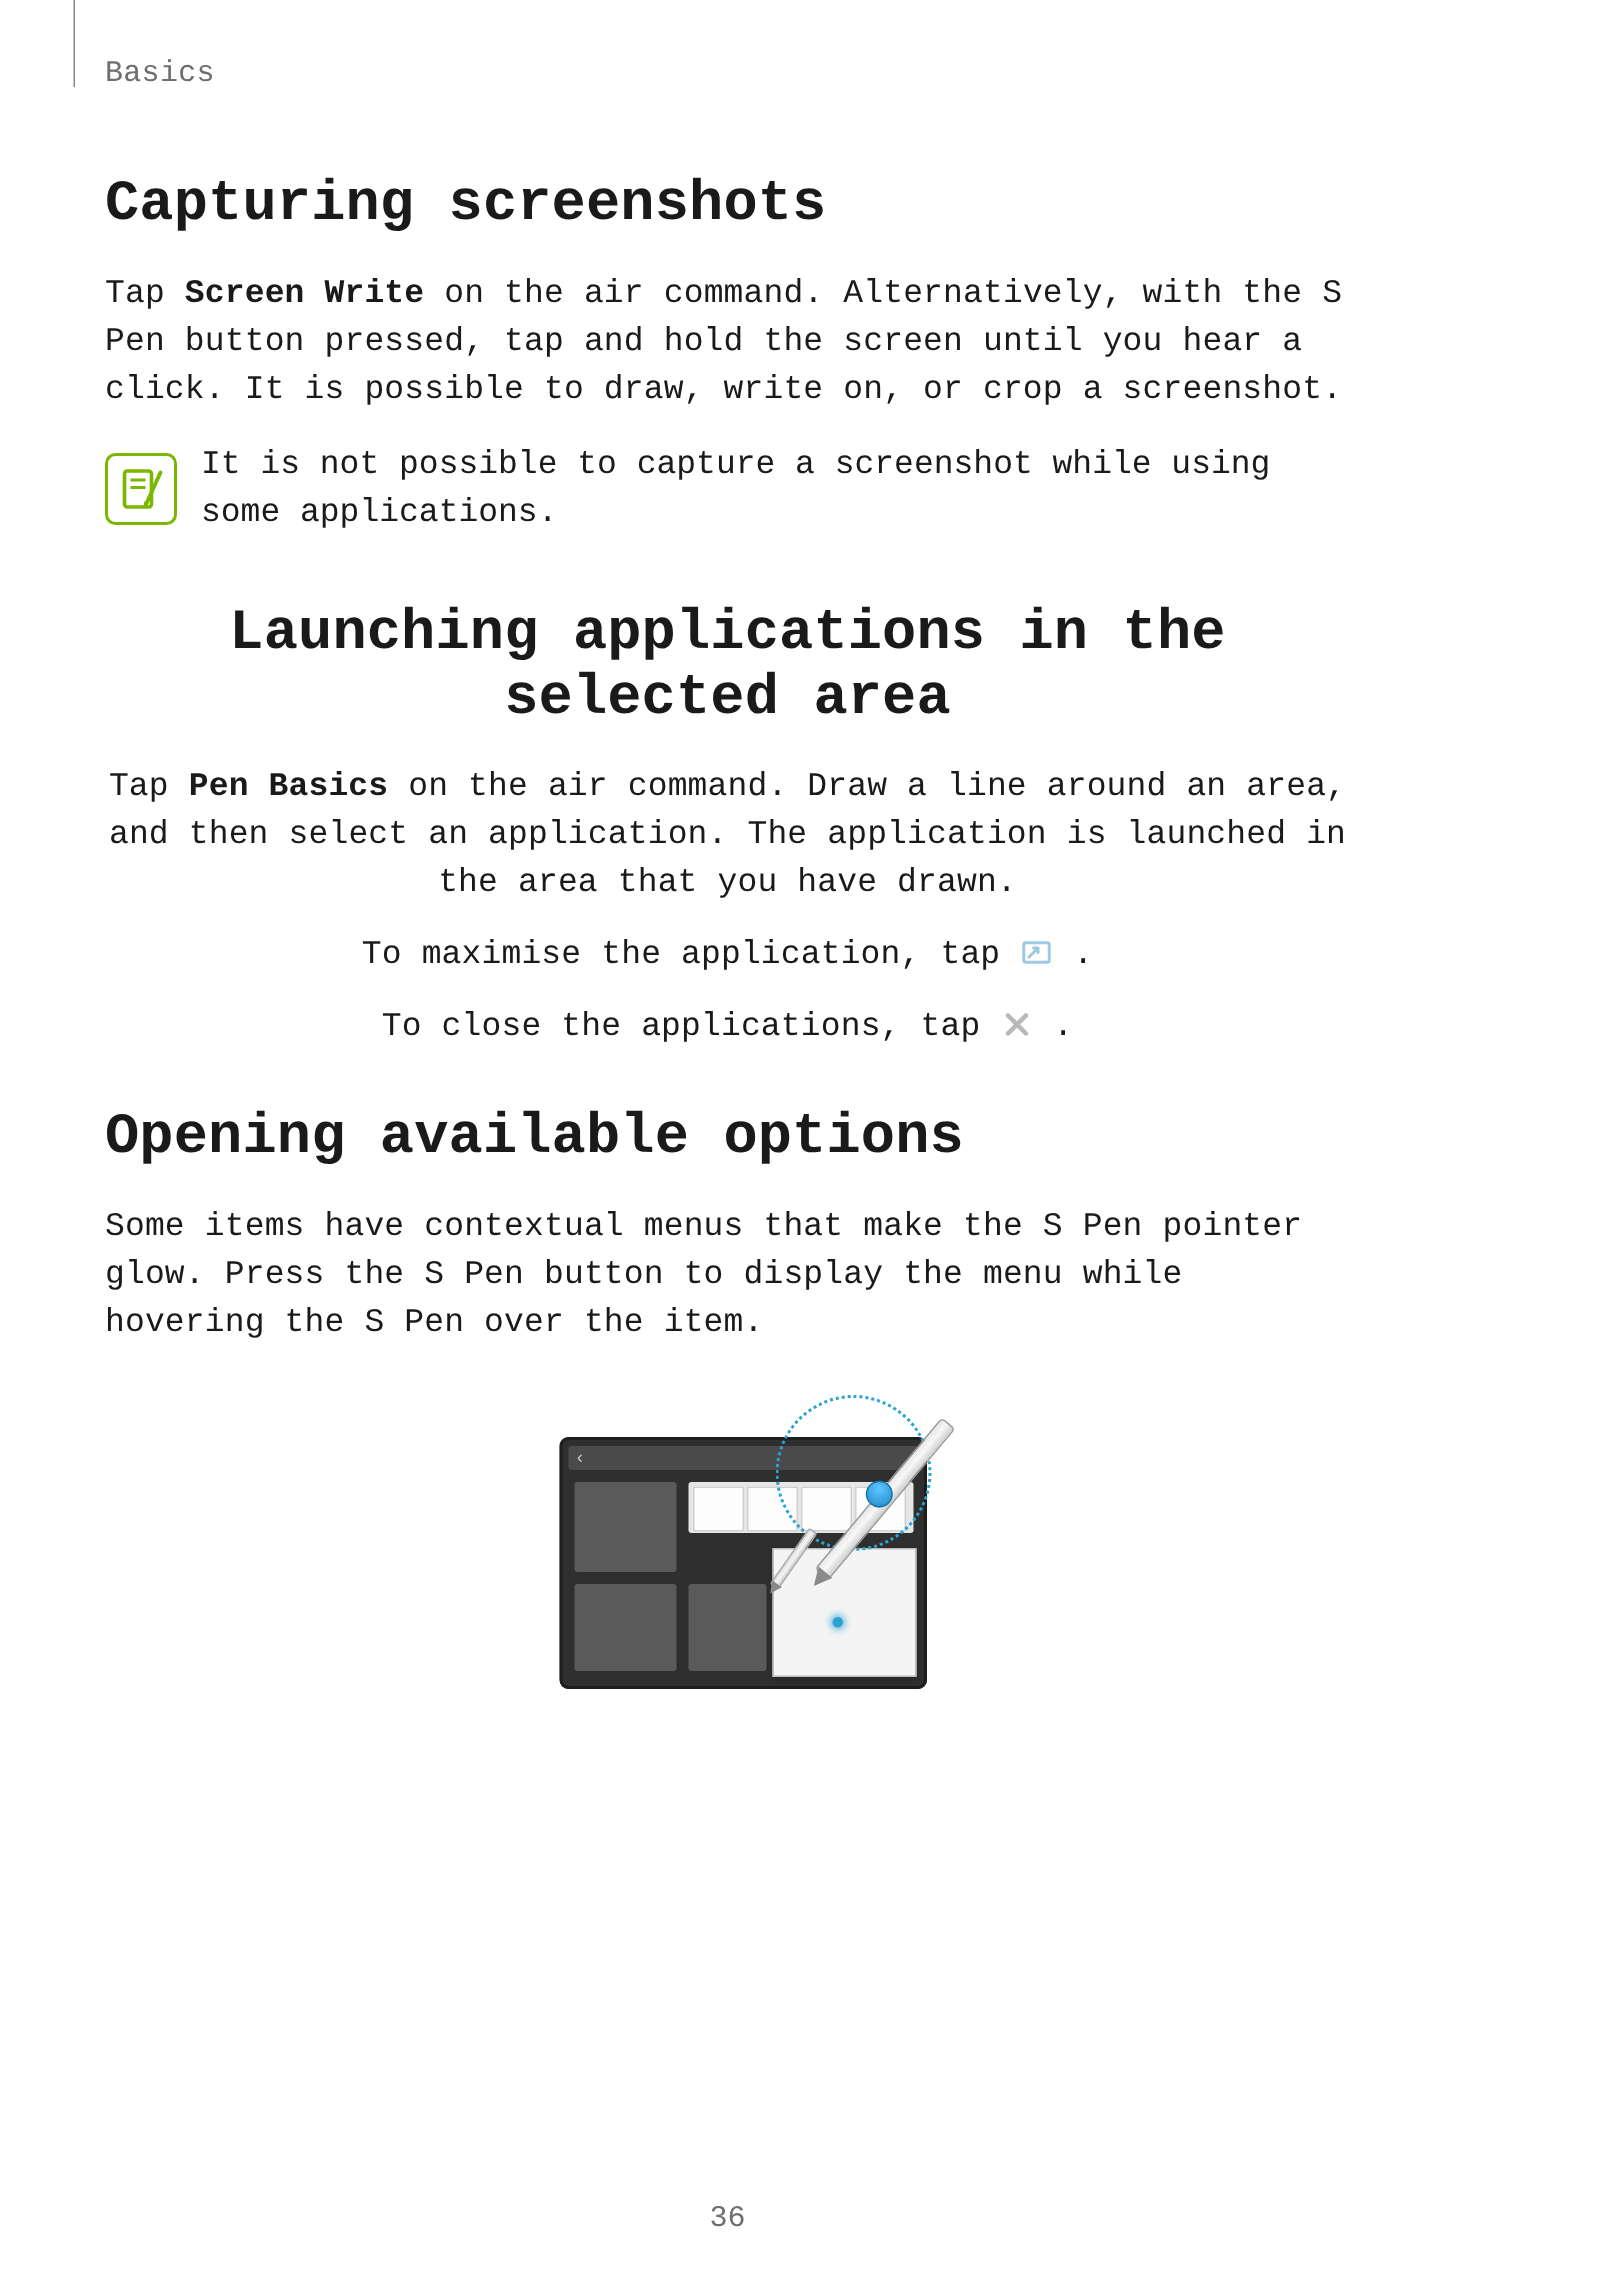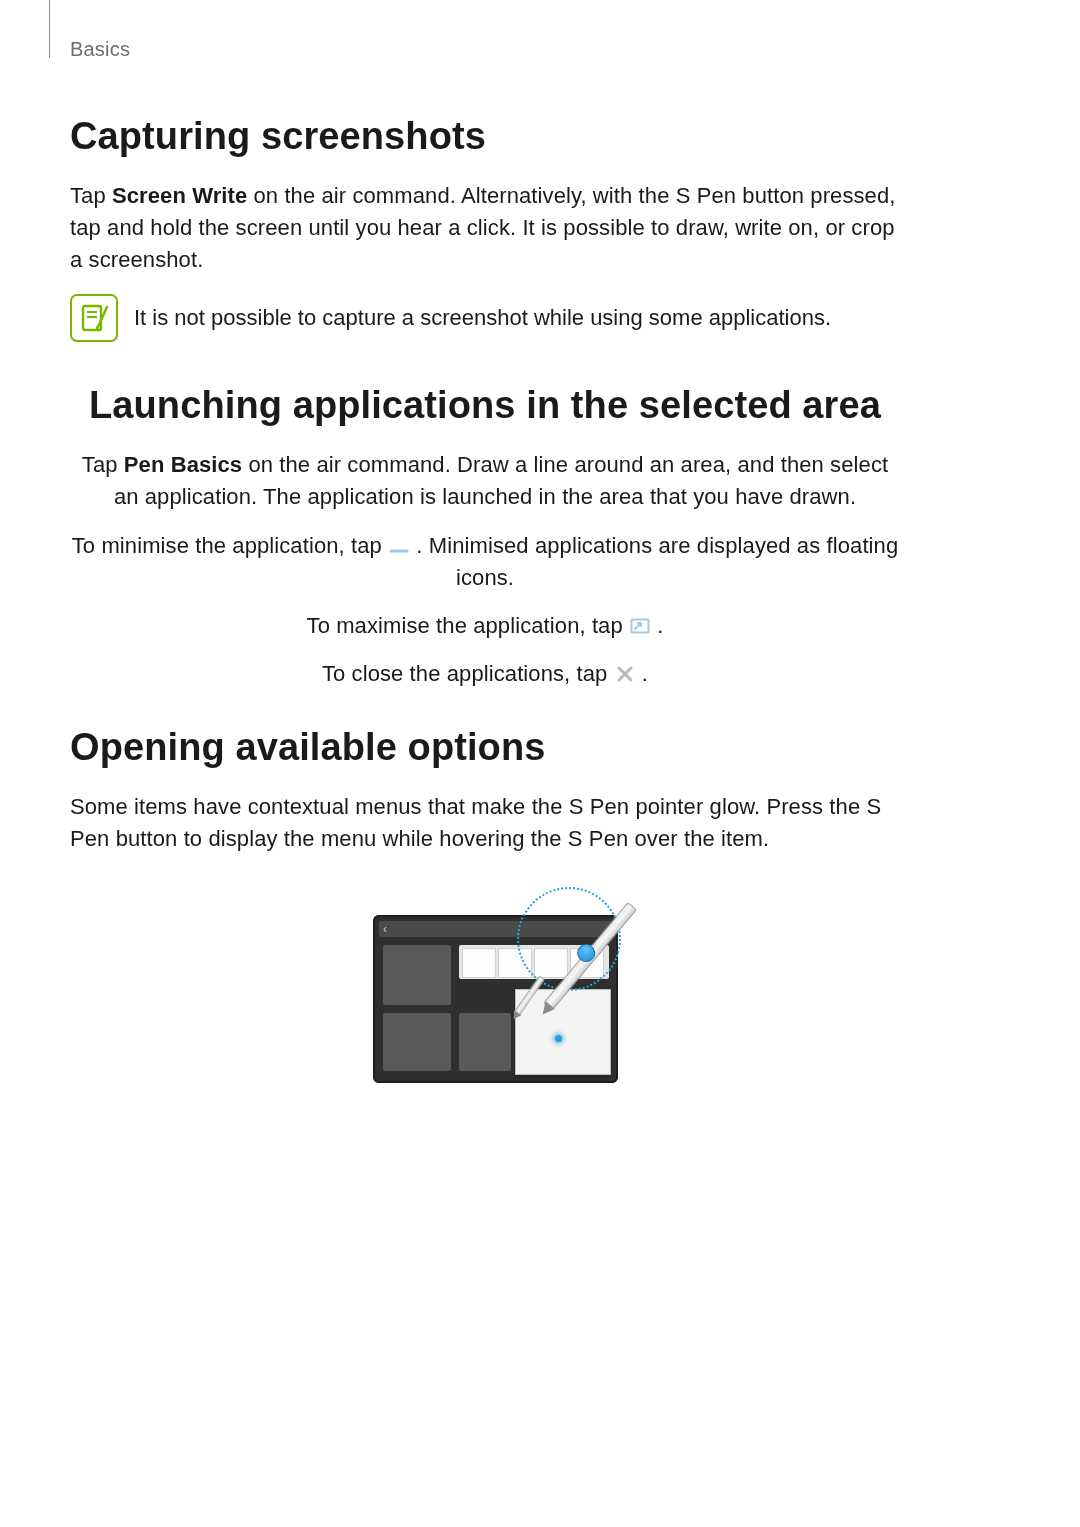--- a/index.html
+++ b/index.html
@@ -17,20 +17,21 @@
     color: var(--text);
     font-family: "Myriad Pro", "Segoe UI", "Helvetica Neue", Arial, sans-serif;
     -webkit-font-smoothing: antialiased;
   }
   .page {
     position: relative;
     width: 970px;
     height: 1527px;
     box-sizing: border-box;
     padding: 38px 70px 0 70px;
+    font-family: Liberation Mono, monospace;
   }
   .crop-line {
     position: absolute;
     left: 49px;
     top: 0;
     width: 0;
     height: 58px;
     border-left: 1px solid #8a8a8a;
   }
   .running-head {
@@ -257,29 +258,20 @@
     <div class="note-text">It is not possible to capture a screenshot while using some applications.</div>
   </div>
 
   <div class="sec2">
     <h2 class="section">Launching applications in the selected area</h2>
 
     <p class="body">
       <span>Tap </span><b>Pen Basics</b><span> on the air command. Draw a line around an area, and then select an application. The application is launched in the area that you have drawn.</span>
     </p>
 
-    <p class="body">
-      <span>To minimise the application, tap </span>
-      <span class="inline-icon">
-        <svg width="22" height="16" viewBox="0 0 22 16">
-          <line x1="3" y1="12" x2="19" y2="12" stroke="#9ec9e2" stroke-width="3" stroke-linecap="round"></line>
-        </svg>
-      </span>
-      <span>. Minimised applications are displayed as floating icons.</span>
-    </p>
 
     <p class="body">
       <span>To maximise the application, tap </span>
       <span class="inline-icon">
         <svg width="22" height="18" viewBox="0 0 22 18">
           <rect x="2.5" y="2.5" width="17" height="13" rx="1.5" fill="none" stroke="#9ec9e2" stroke-width="2"></rect>
           <path d="M6 12 L12 6 M9 6 H12 V9" fill="none" stroke="#9ec9e2" stroke-width="2" stroke-linecap="round" stroke-linejoin="round"></path>
         </svg>
       </span>
       <span>.</span>
@@ -326,13 +318,14 @@
       </div>
       <div class="stylus">
         <div class="stylus-body">
           <div class="stylus-btn"></div>
           <div class="stylus-tip"></div>
         </div>
       </div>
     </div>
   </div>
 
+  <div class="page-number">36</div>
 </div>
 
 </body></html>

